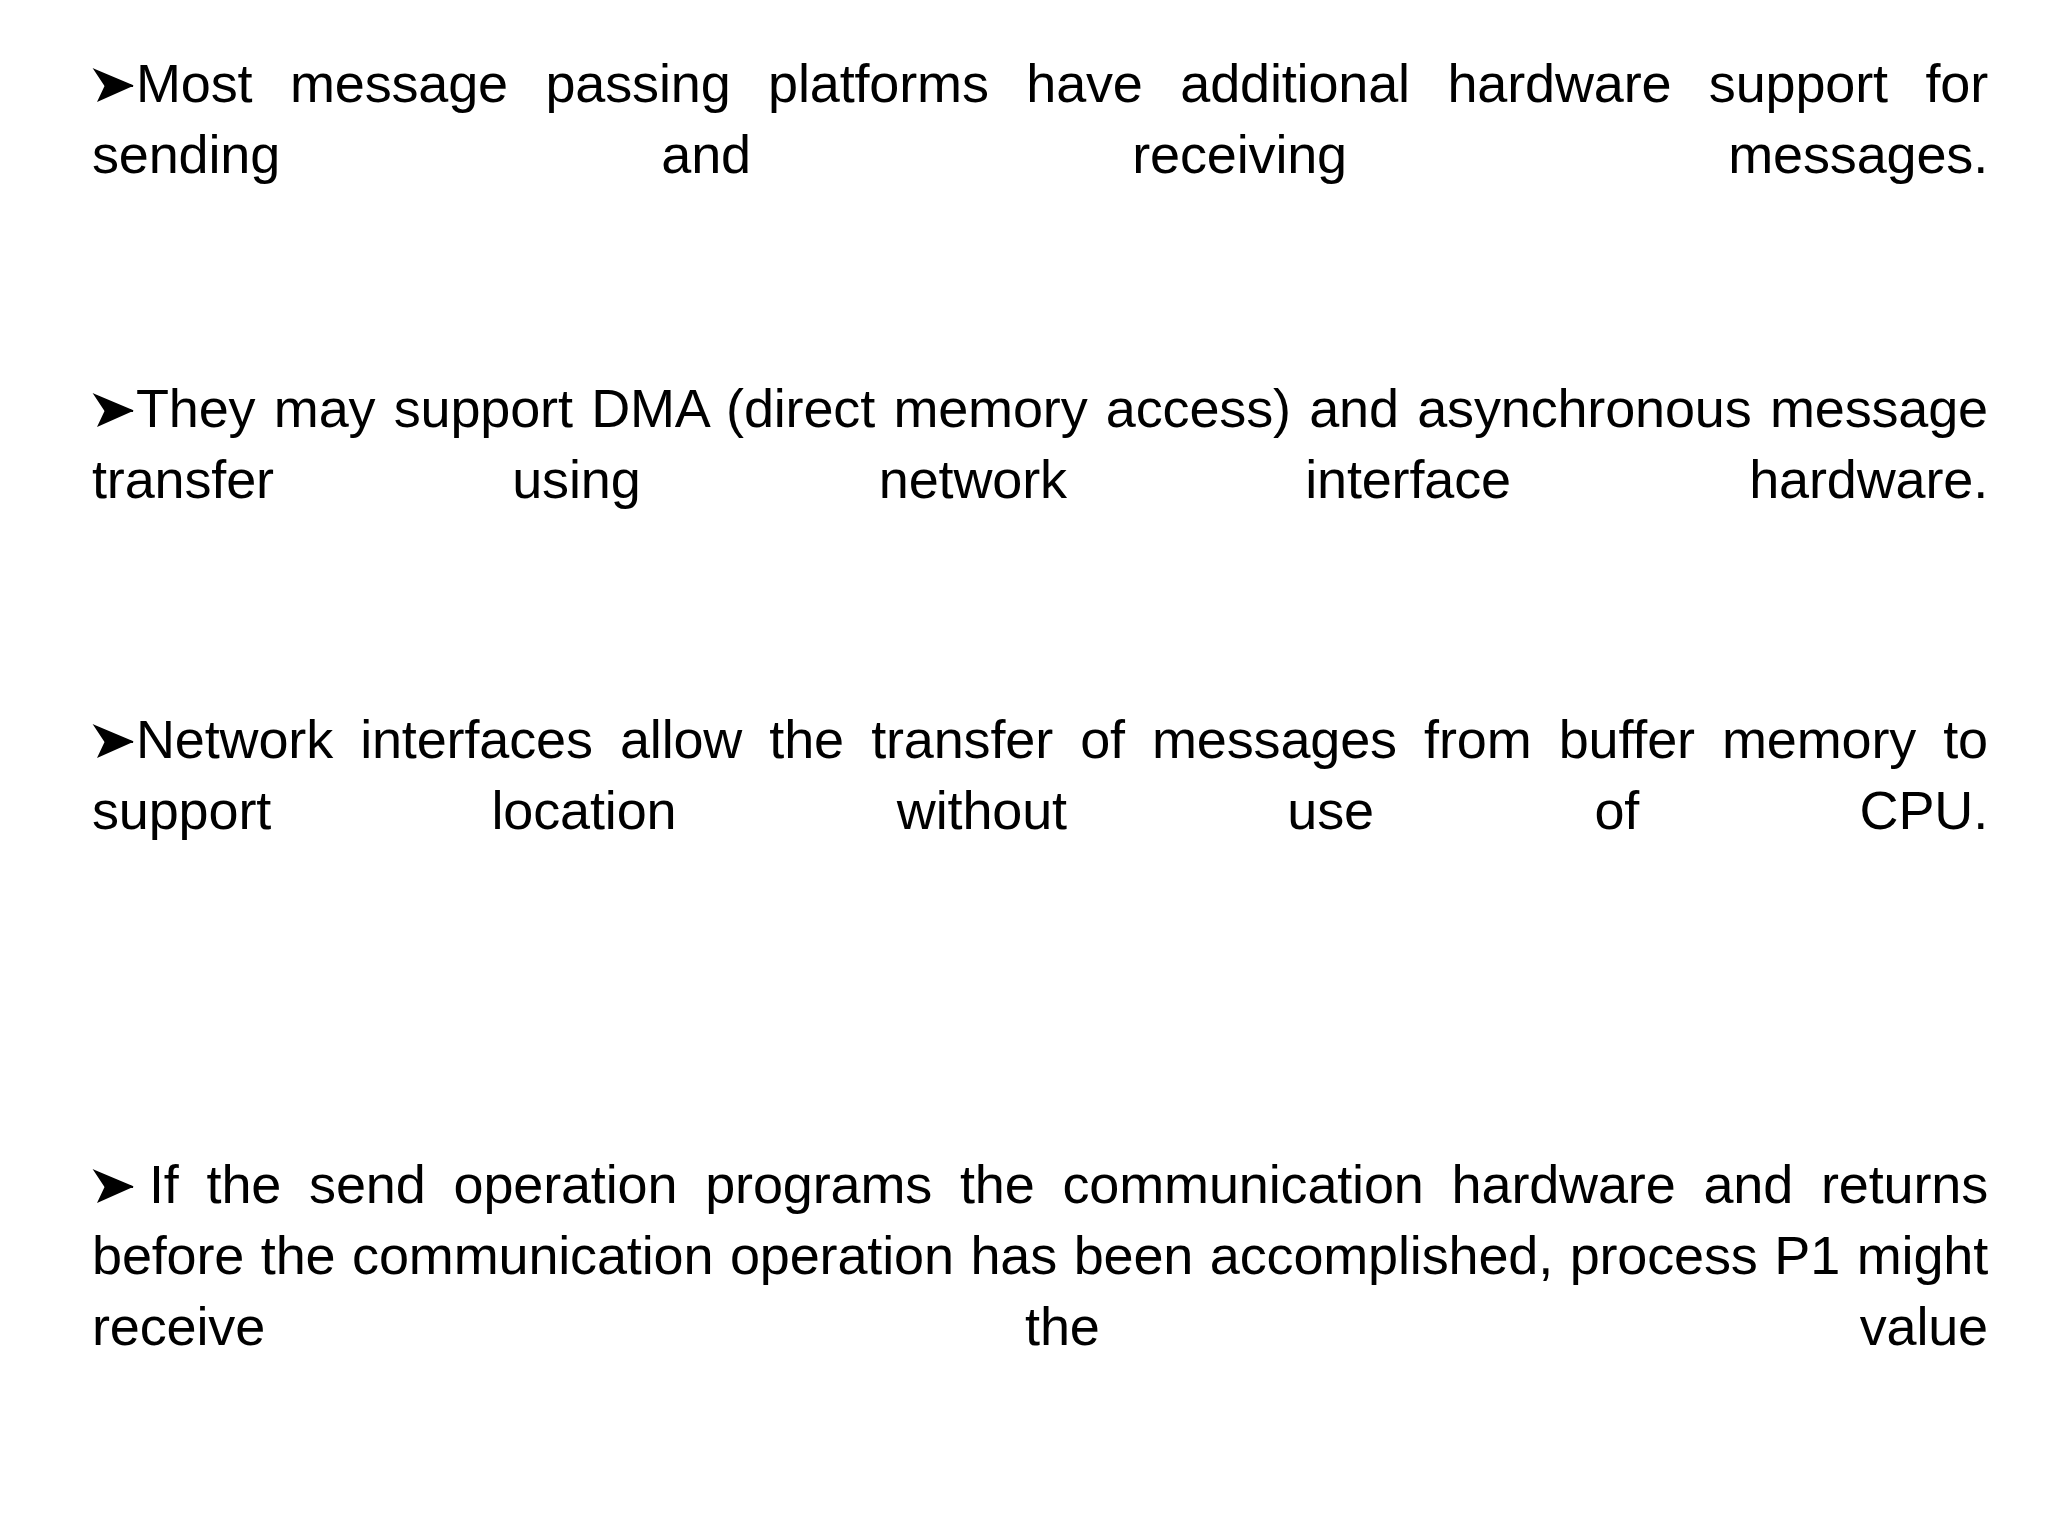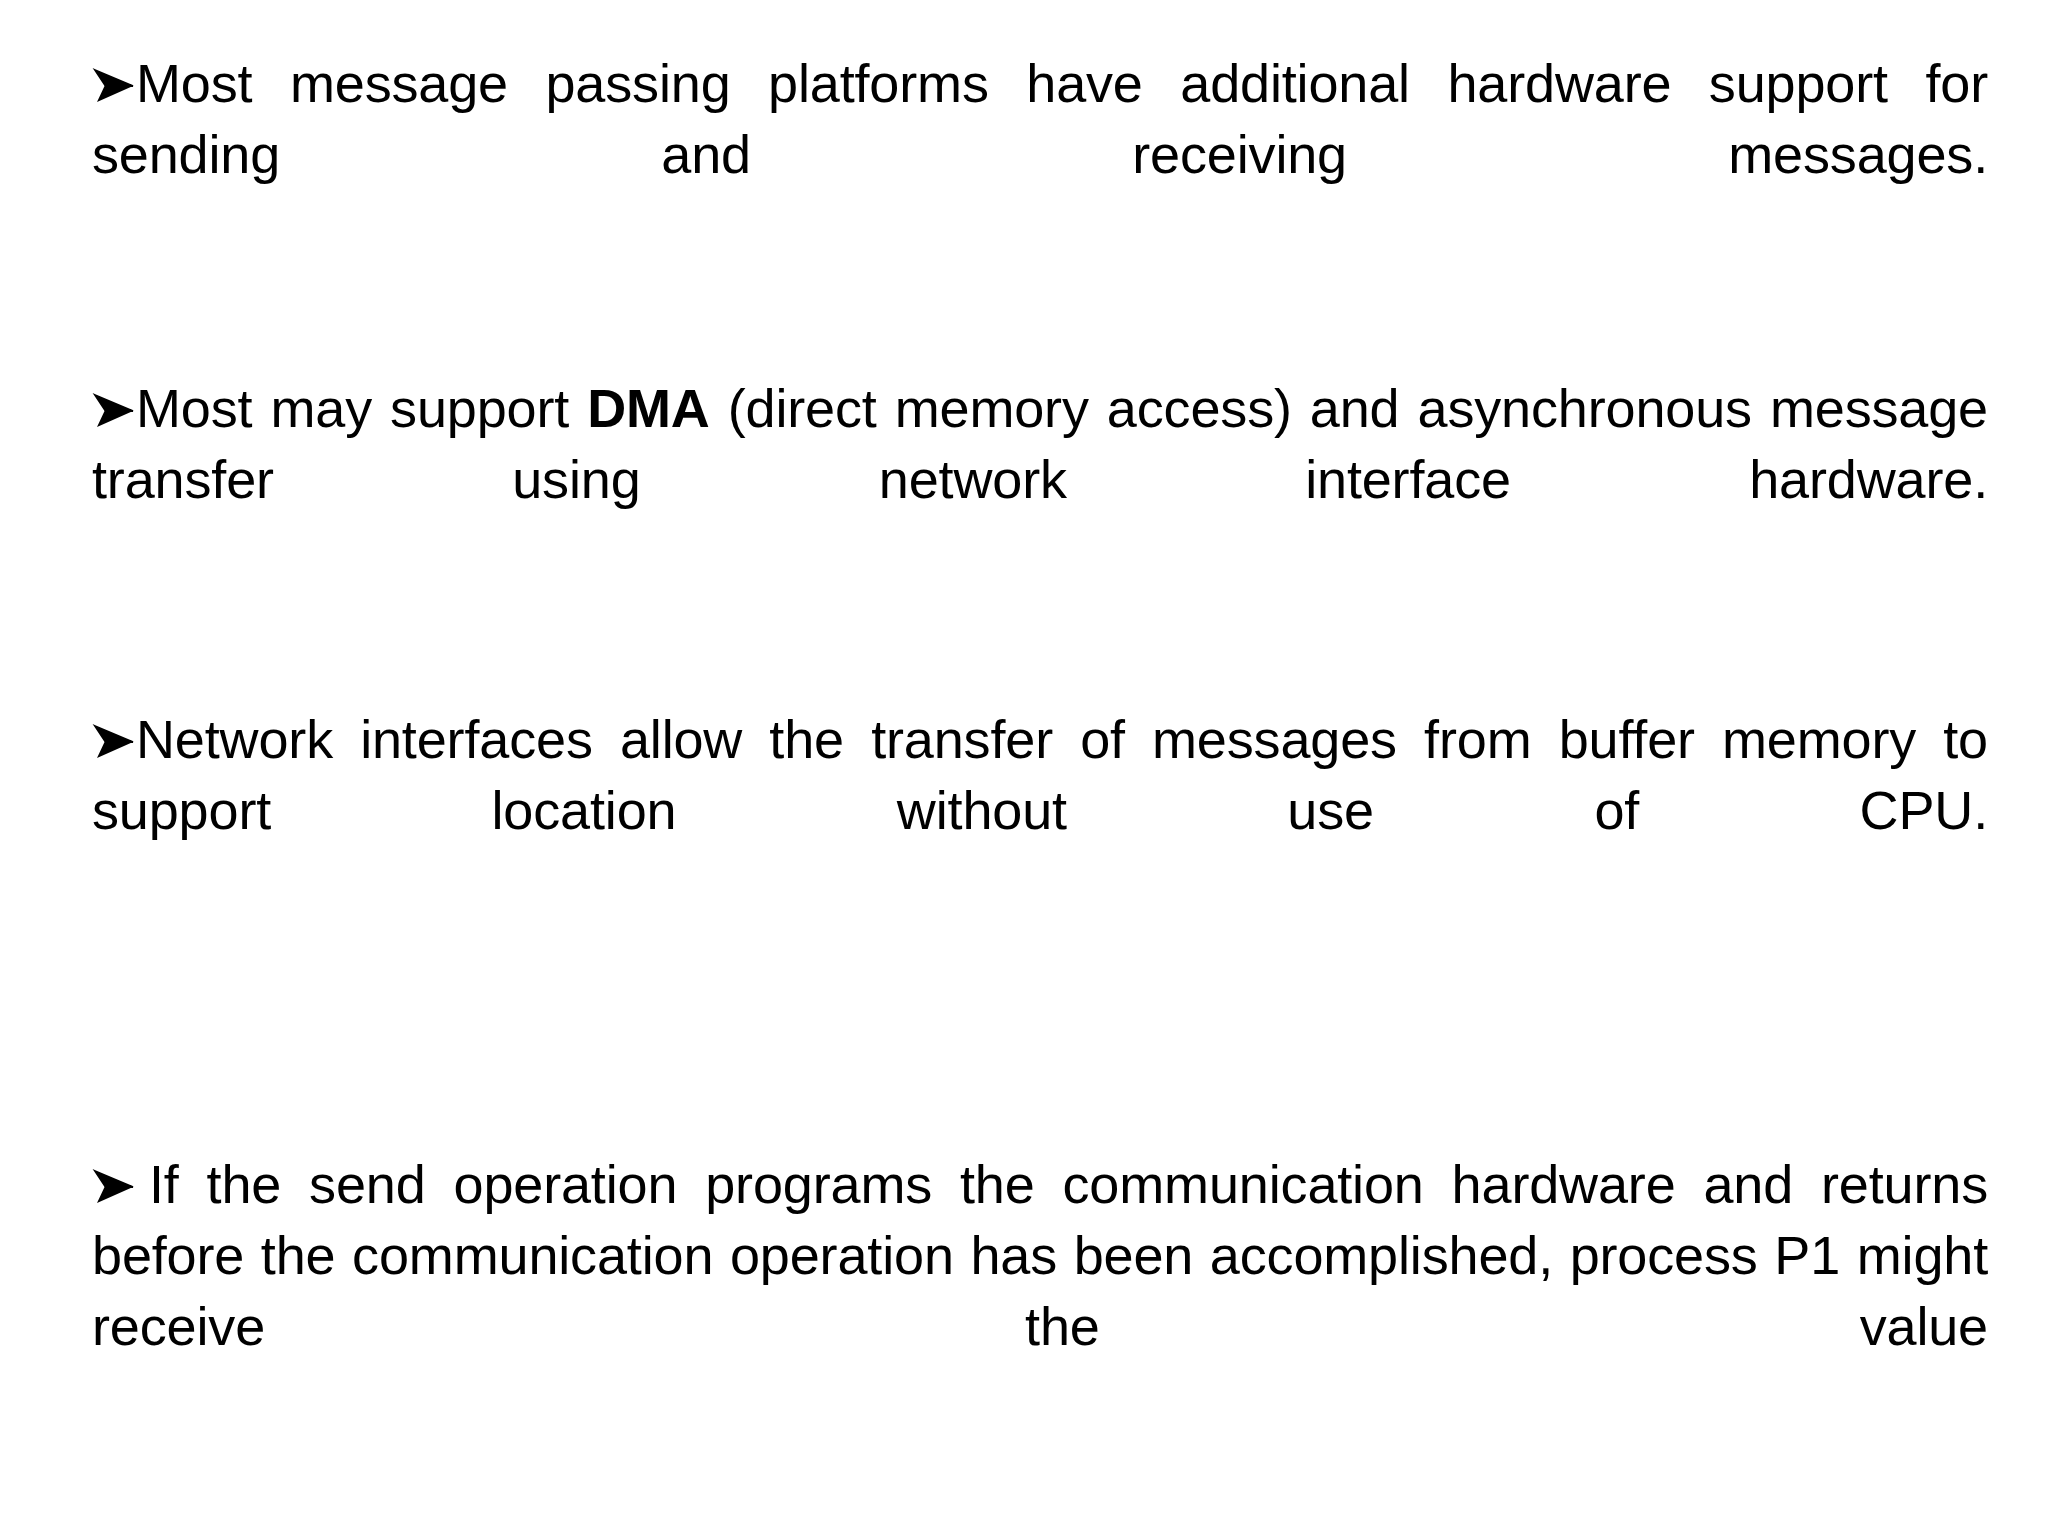--- a/index.html
+++ b/index.html
@@ -63,21 +63,21 @@
     display: block;
     width: 44px;
     height: 40px;
   }
   .bullet-pad {
     
     margin-right: 13px;
   }
 
   b, .b {
-    font-weight: bold;
+    font-weight: normal;
   }
 
   
   .para::after {
     content: "";
     display: inline-block;
     width: 100%;
   }
 </style>
 </head>
@@ -90,21 +90,21 @@
     <p class="para"><span class="bullet"><svg viewBox="0 0 44 40" aria-hidden="true">
             <polygon points="3,4 41,20 13,19" fill="none" stroke="#000000" stroke-width="1.8"></polygon>
             <polygon points="3,4 13,19 5,36 41,20" fill="#000000"></polygon>
           </svg></span><span>Most message passing platforms have additional hardware support for sending and receiving messages.</span></p>
 
     <div class="gap-1"></div>
 
     <p class="para"><span class="bullet"><svg viewBox="0 0 44 40" aria-hidden="true">
             <polygon points="3,4 41,20 13,19" fill="none" stroke="#000000" stroke-width="1.8"></polygon>
             <polygon points="3,4 13,19 5,36 41,20" fill="#000000"></polygon>
-          </svg></span><span>Most may support </span><b>DMA</b><span> (direct memory access) and asynchronous message transfer using network interface hardware.</span></p>
+          </svg></span><span>They may support </span><b>DMA</b><span> (direct memory access) and asynchronous message transfer using network interface hardware.</span></p>
 
     <div class="gap-2"></div>
 
     <p class="para"><span class="bullet"><svg viewBox="0 0 44 40" aria-hidden="true">
             <polygon points="3,4 41,20 13,19" fill="none" stroke="#000000" stroke-width="1.8"></polygon>
             <polygon points="3,4 13,19 5,36 41,20" fill="#000000"></polygon>
           </svg></span><span>Network interfaces allow the transfer of messages from buffer memory to support location without use of CPU.</span></p>
 
     <div class="gap-3"></div>
 

